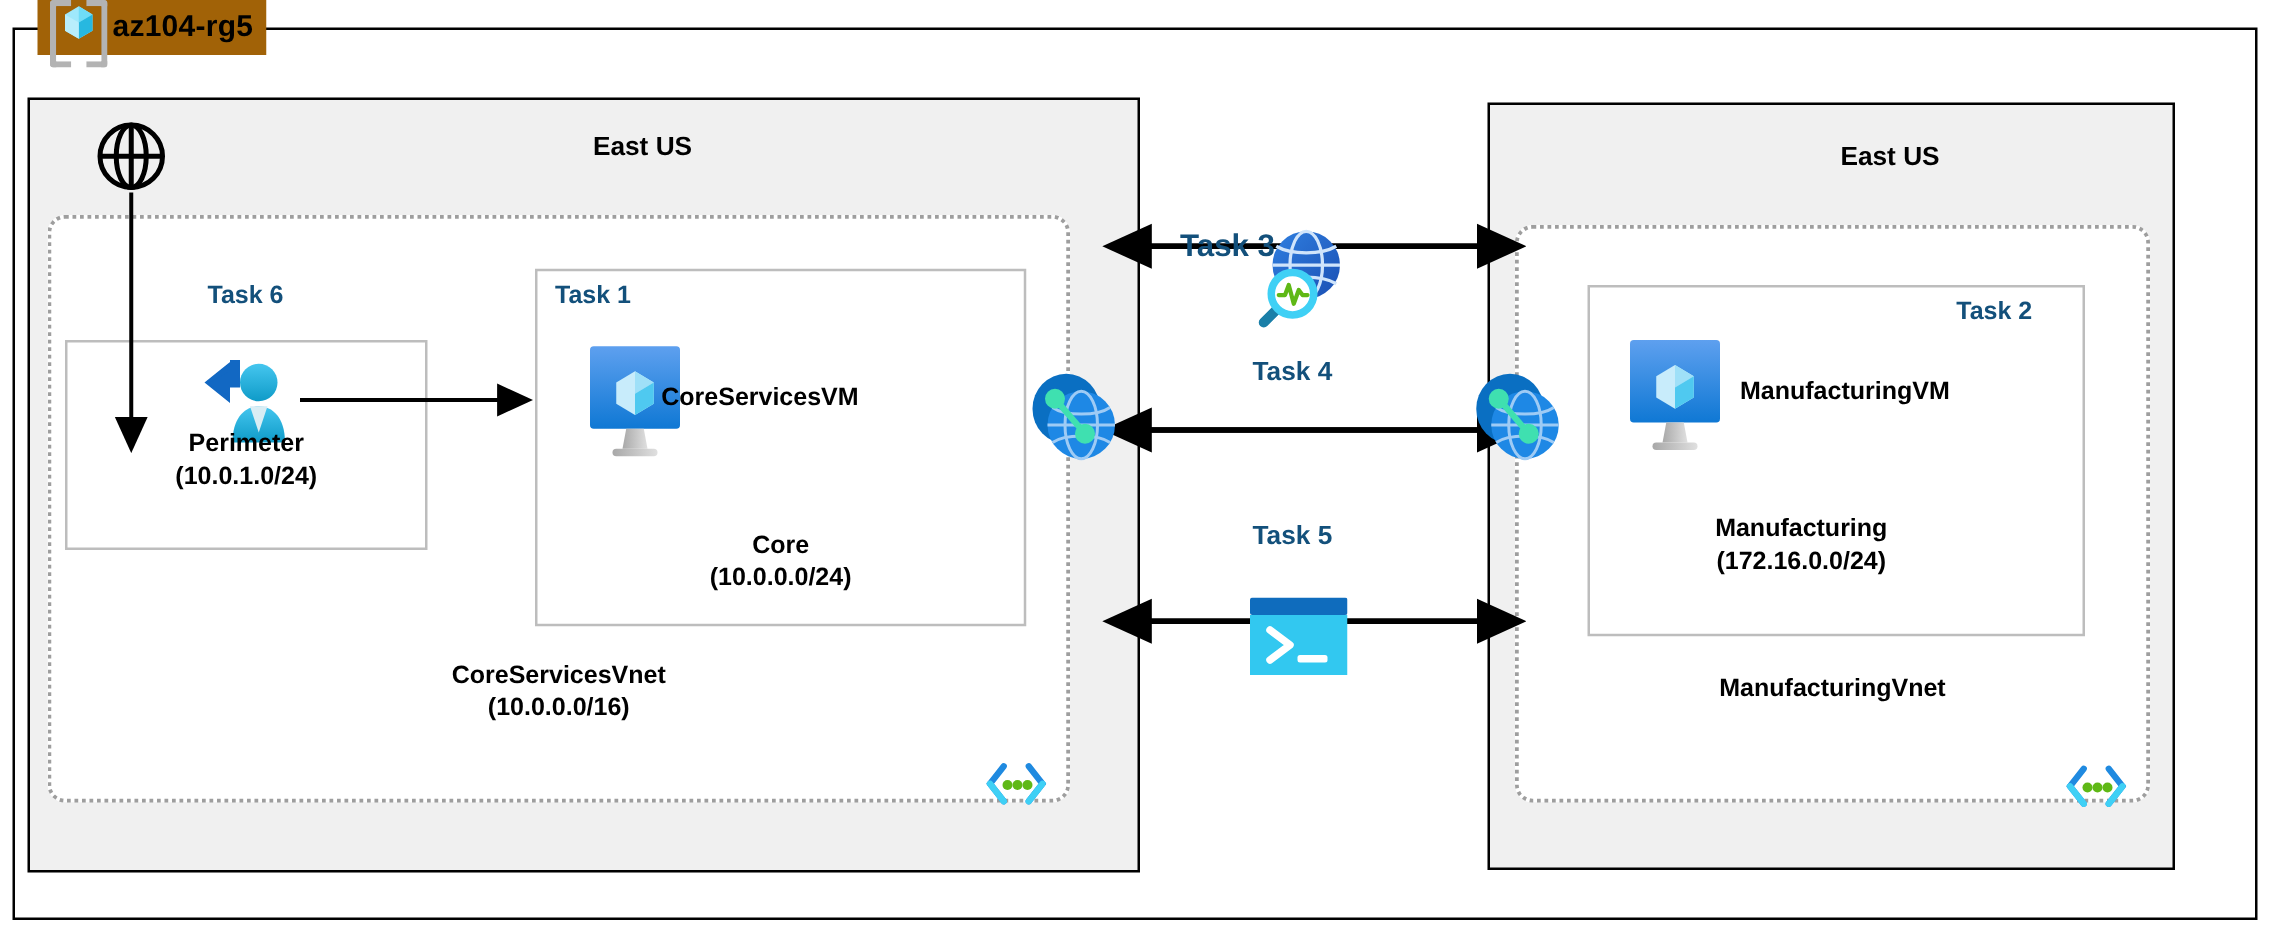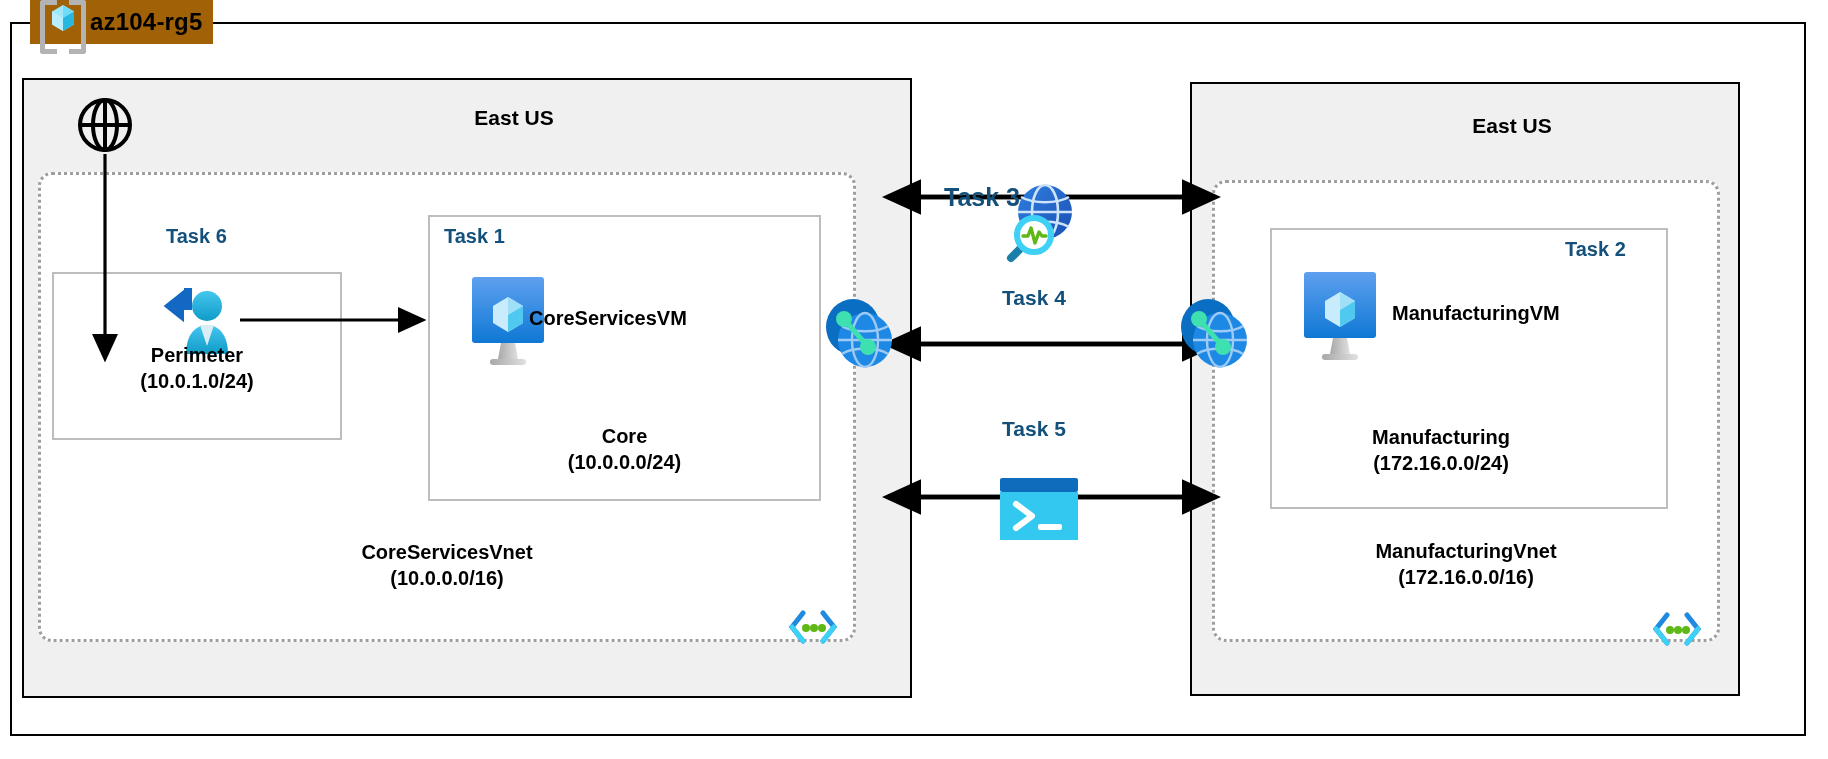--- a/index.html
+++ b/index.html
@@ -75,21 +75,21 @@
   <div class="ico" style="left:76px;top:96px;">
     <svg width="58" height="58" viewBox="0 0 58 58">
       <circle cx="29" cy="29" r="25" fill="none" stroke="#000" stroke-width="4"></circle>
       <ellipse cx="29" cy="29" rx="12" ry="25" fill="none" stroke="#000" stroke-width="4"></ellipse>
       <line x1="4" y1="29" x2="54" y2="29" stroke="#000" stroke-width="4"></line>
       <line x1="29" y1="4" x2="29" y2="54" stroke="#000" stroke-width="4"></line>
     </svg>
   </div>
 
   <div class="vnet" style="left:38px;top:172px;width:818px;height:470px;">
-    <div class="vnet-name" style="top:364px;">
+    <div class="vnet-name" style="top:352px;">
       <div>CoreServicesVnet</div>
       <div>(10.0.0.0/16)</div>
     </div>
   </div>
 
   <div class="ico" style="left:789px;top:610px;">
     <svg width="48" height="34" viewBox="0 0 48 34">
       <path d="M14 3 L3 17 L14 31" fill="none" stroke="#1f8ae0" stroke-width="5" stroke-linecap="round"></path>
       <path d="M3 17 L14 31" fill="none" stroke="#3fd0f5" stroke-width="5" stroke-linecap="round"></path>
       <path d="M34 3 L45 17 L34 31" fill="none" stroke="#1f8ae0" stroke-width="5" stroke-linecap="round"></path>
@@ -152,21 +152,20 @@
     <div>(10.0.0.0/24)</div>
   </div>
 
   <div class="region" style="left:1190px;top:82px;width:550px;height:614px;">
     <div class="region-label right-reg">East US</div>
   </div>
 
   <div class="vnet" style="left:1212px;top:180px;width:508px;height:462px;">
     <div class="vnet-name" style="top:355px;">
       <div>ManufacturingVnet</div>
-      <div>(172.16.0.0/16)</div>
     </div>
   </div>
 
   <div class="ico" style="left:1653px;top:612px;">
     <svg width="48" height="34" viewBox="0 0 48 34">
       <path d="M14 3 L3 17 L14 31" fill="none" stroke="#1f8ae0" stroke-width="5" stroke-linecap="round"></path>
       <path d="M3 17 L14 31" fill="none" stroke="#3fd0f5" stroke-width="5" stroke-linecap="round"></path>
       <path d="M34 3 L45 17 L34 31" fill="none" stroke="#1f8ae0" stroke-width="5" stroke-linecap="round"></path>
       <path d="M45 17 L34 31" fill="none" stroke="#3fd0f5" stroke-width="5" stroke-linecap="round"></path>
       <circle cx="17" cy="18" r="4" fill="#5fb816"></circle>
@@ -182,21 +181,21 @@
     <svg width="80" height="92" viewBox="0 0 80 92">
       <rect x="4" y="2" width="72" height="66" rx="3" fill="url(#vmgrad)"></rect>
       <polygon points="40,22 55,31 55,48 40,57 25,48 25,31" fill="#c8ecfb"></polygon>
       <polygon points="40,22 55,31 40,40" fill="#9fe0f8"></polygon>
       <polygon points="40,40 55,31 55,48 40,57" fill="#4fc9f0"></polygon>
       <path d="M33 68 L47 68 L50 84 L30 84 Z" fill="url(#standgrad)"></path>
       <rect x="22" y="84" width="36" height="6" rx="3" fill="url(#standgrad)"></rect>
     </svg>
   </div>
   <div class="blk-txt" style="left:1392px;top:300px;text-align:left;">ManufacturingVM</div>
-  <div class="blk-txt" style="left:1270px;top:424px;width:342px;">
+  <div class="blk-txt" style="left:1270px;top:410px;width:342px;">
     <div>Manufacturing</div>
     <div>(172.16.0.0/24)</div>
   </div>
 
   <svg class="arrow-svg">
     <defs>
       <marker id="ah" markerWidth="9" markerHeight="9" refX="7.6" refY="4.5" orient="auto">
         <polygon points="0,0.4 9,4.5 0,8.6" fill="#000"></polygon>
       </marker>
     </defs>

